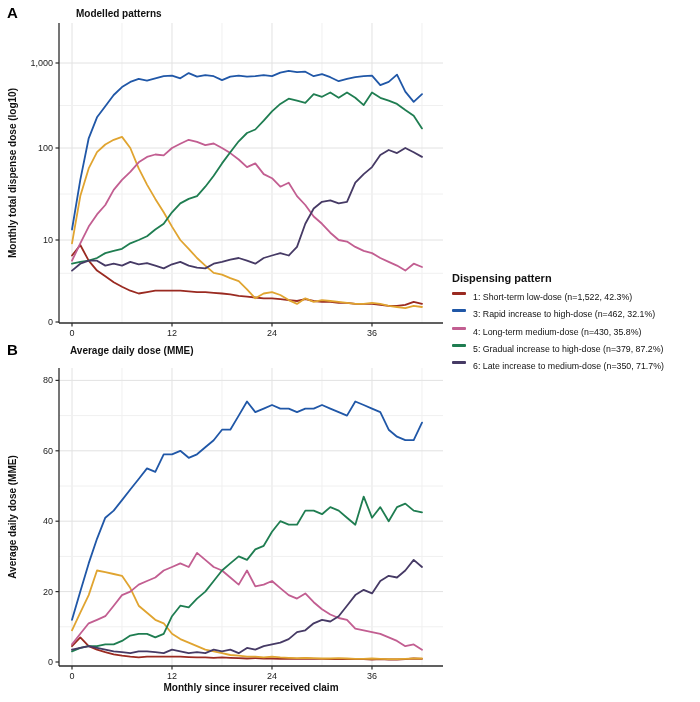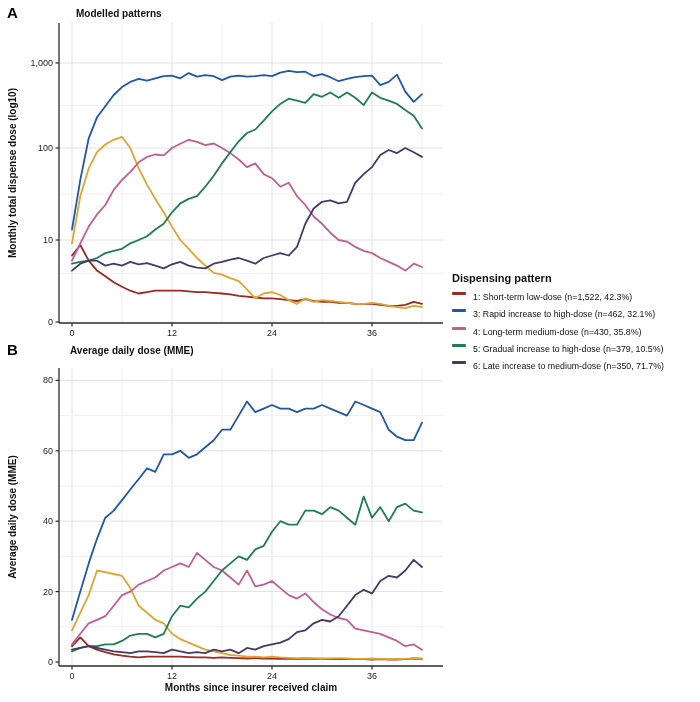--- a/index.html
+++ b/index.html
@@ -110,39 +110,39 @@
   </svg>
 
   <div class="panel-letter" style="left:7px;top:4px;">A</div>
   <div class="panel-title" style="left:76px;top:8px;">Modelled patterns</div>
   <div class="ylab" style="left:12px;top:173px;">Monthly total dispense dose (log10)</div>
 
   <div class="panel-letter" style="left:7px;top:341px;">B</div>
   <div class="panel-title" style="left:70px;top:345px;">Average daily dose (MME)</div>
   <div class="ylab" style="left:12px;top:517px;">Average daily dose (MME)</div>
 
-  <div class="xlab" style="left:51px;top:682px;">Months since insurer received claim</div>
+  <div class="xlab" style="left:51px;top:682px;">Monthly since insurer received claim</div>
 
   <div class="legend">
     <div class="legend-title">Dispensing pattern</div>
     <div class="leg-item">
       <span class="leg-swatch" style="background: rgb(154, 42, 33);"></span>
       <span class="leg-label">1: Short-term low-dose (n=1,522, 42.3%)</span>
     </div>
     <div class="leg-item">
       <span class="leg-swatch" style="background: rgb(32, 87, 167);"></span>
       <span class="leg-label">3: Rapid increase to high-dose (n=462, 32.1%)</span>
     </div>
     <div class="leg-item">
       <span class="leg-swatch" style="background: rgb(194, 94, 145);"></span>
       <span class="leg-label">4: Long-term medium-dose (n=430, 35.8%)</span>
     </div>
     <div class="leg-item">
       <span class="leg-swatch" style="background: rgb(31, 125, 81);"></span>
-      <span class="leg-label">5: Gradual increase to high-dose (n=379, 10.5%)</span>
+      <span class="leg-label">5: Gradual increase to high-dose (n=379, 87.2%)</span>
     </div>
     <div class="leg-item">
       <span class="leg-swatch" style="background: rgb(70, 58, 101);"></span>
       <span class="leg-label">6: Late increase to medium-dose (n=350,  71.7%)</span>
     </div>
   </div>
 
 </div>
 
 </body></html>

